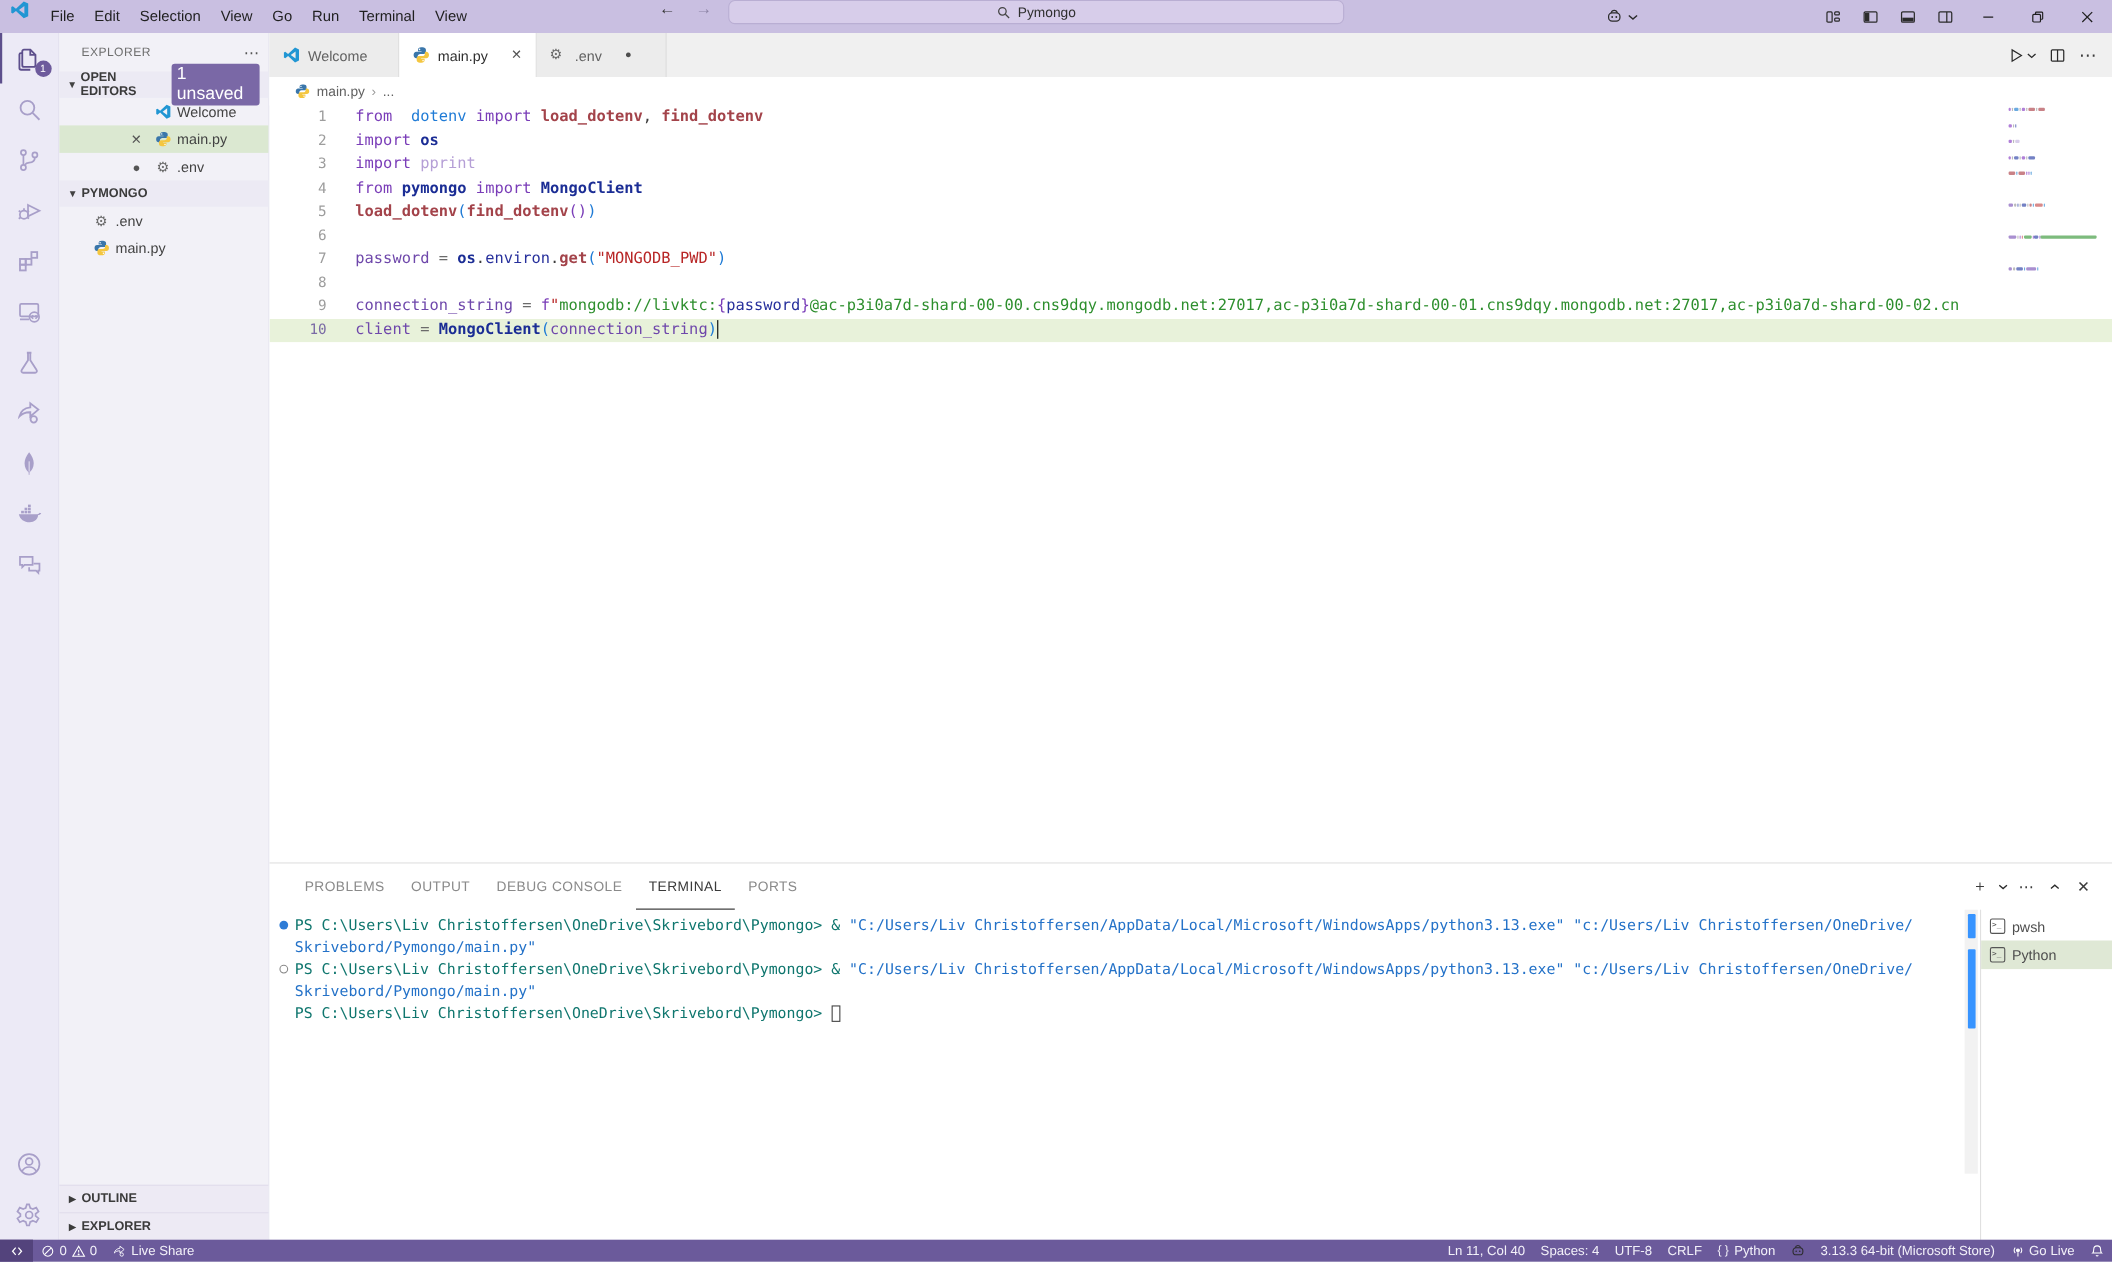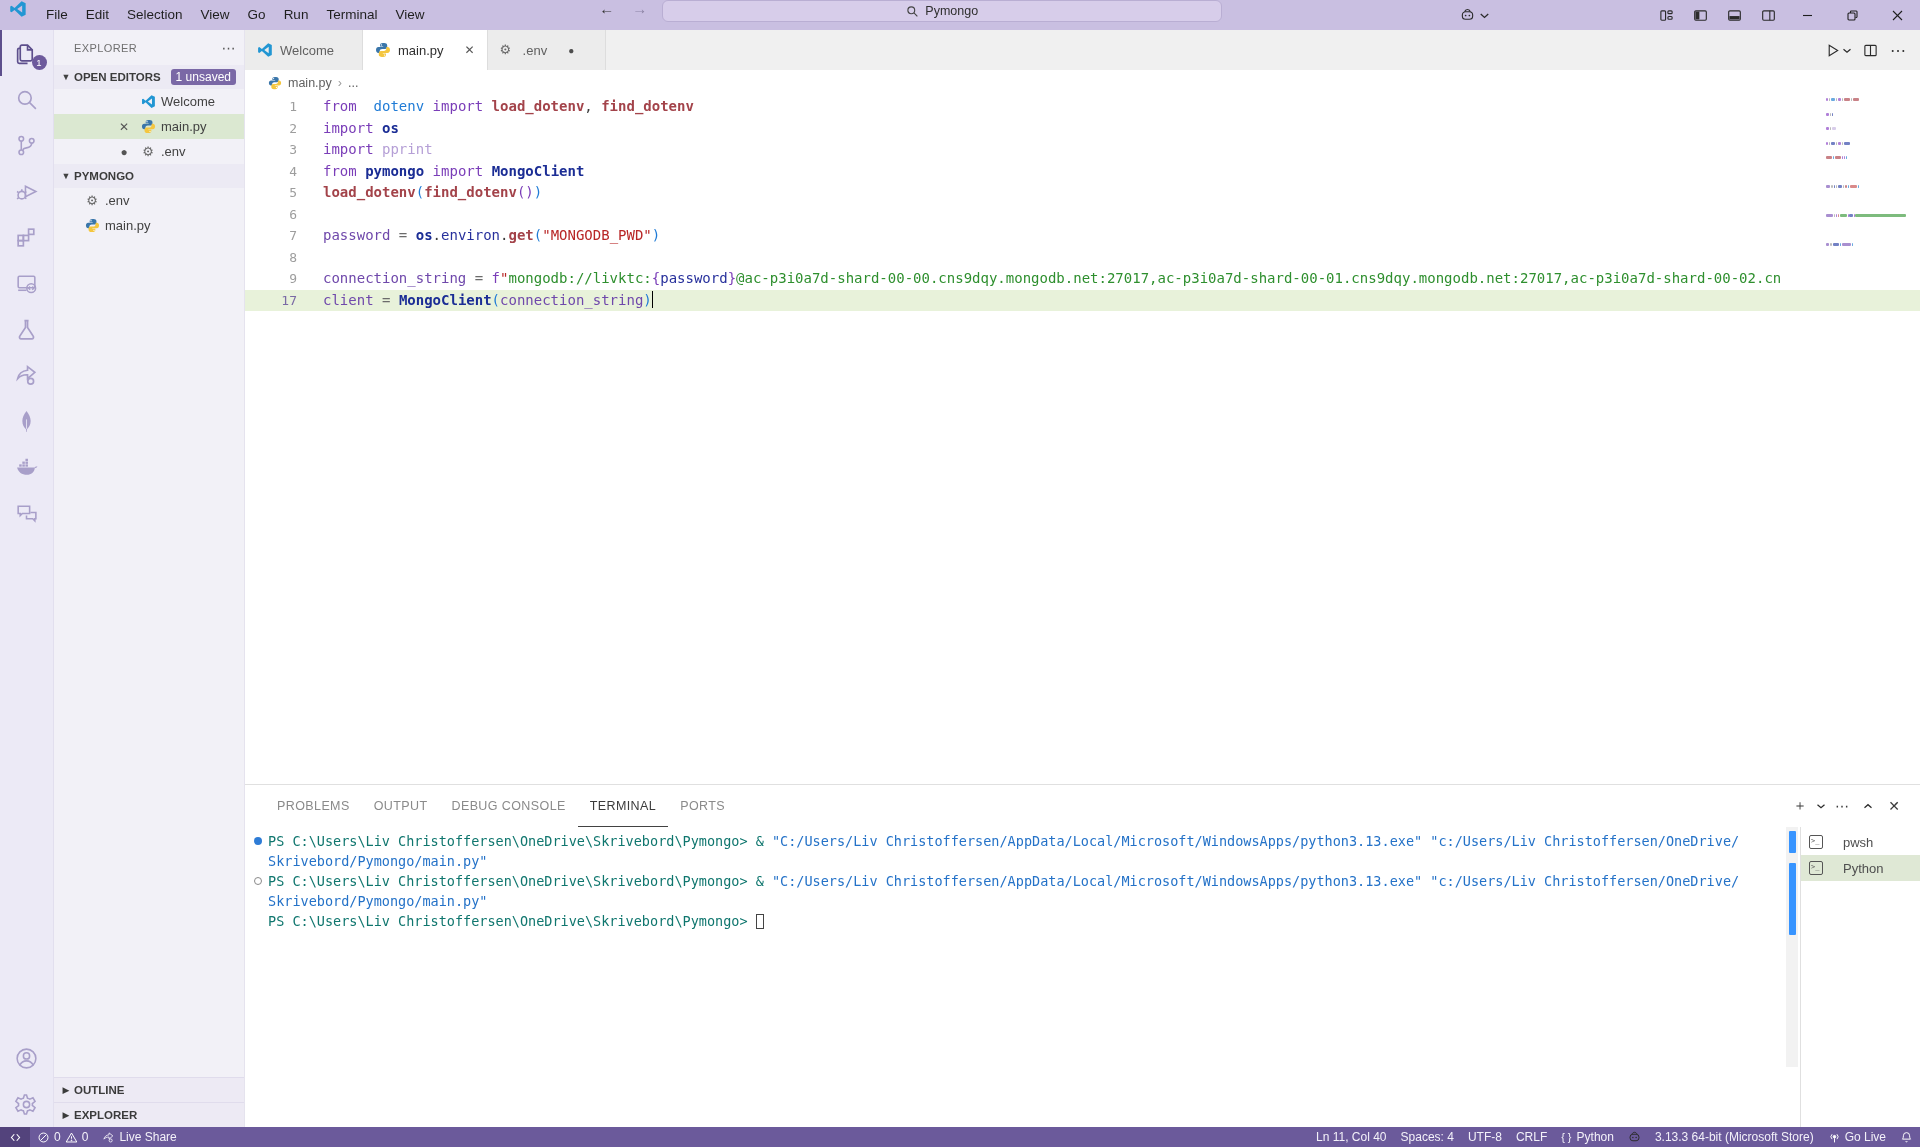--- a/index.html
+++ b/index.html
@@ -27,21 +27,21 @@
   .ab-item.active { color:#5d4f8c; box-shadow:inset 2px 0 0 #5d4f8c; }
   .ab-badge { position:absolute; right:7px; bottom:6px; min-width:15px; height:15px; border-radius:8px; background:#6d5a9c; color:#fff; font-size:9.5px; display:flex; align-items:center; justify-content:center; padding:0 3px; }
   .ab-bottom { margin-top:auto; }
 
   
   .sidebar { position:absolute; left:54px; top:30px; width:191px; height:1097px; background:#f2f1f7; display:flex; flex-direction:column; font-size:13px; color:#3b3b3b; border-right:1px solid #e5e3ee; }
   .sb-title { height:35px; display:flex; align-items:center; padding:0 8px 0 20px; color:#6f6f6f; font-size:11px; letter-spacing:.4px; }
   .sb-title .more { margin-left:auto; color:#555; font-size:14px; }
   .sb-section-header { height:24px; display:flex; align-items:center; padding-left:4px; font-weight:bold; font-size:11.5px; color:#3b3b3b; background:#eceaf4; }
   .sb-section-header .chev { width:16px; text-align:center; font-size:9px; color:#424242; }
-  .sb-badge { margin-left:auto; margin-right:8px; background:#7a68a6; color:#fff; font-weight:normal; font-size:12px; padding:1px 5px; border-radius:3px; }
+  .sb-badge { margin-left:auto; margin-right:8px; background:#7a68a6; color:#fff; font-weight:normal; font-size:16px; padding:1px 5px; border-radius:3px; }
   .sb-row { height:25px; display:flex; align-items:center; gap:5px; padding-left:62px; position:relative; color:#424242; font-size:13px; }
   .sb-row.selected { background:#dbe8d1; }
   .sb-row .pre { position:absolute; left:62px; width:16px; text-align:center; color:#555; font-size:12px; }
   .sb-row .lbl { white-space:nowrap; }
   .sb-row .fico { width:16px; height:16px; display:flex; align-items:center; justify-content:center; margin-left:24px; }
   .sb-row.tree { padding-left:30px; }
   .sb-row.tree .fico { margin-left:0; }
   .fico svg { width:15px; height:15px; }
   .fico.gear { font-size:13px; color:#6a6a6a; line-height:1; }
   .sb-fill { flex:1; }
@@ -88,21 +88,21 @@
   .term-content { position:absolute; left:0; top:4px; right:134px; bottom:0; font-family:"DejaVu Sans Mono",monospace; font-size:13.5px; line-height:20px; overflow:hidden; }
   .term-line { position:relative; padding-left:23px; white-space:pre; height:20px; }
   .tgut { position:absolute; left:9px; top:6px; width:8px; height:8px; border-radius:50%; }
   .tgut.filled { background:#2e7cd6; }
   .tgut.hollow { border:1.2px solid #8a8a8a; }
   .ts.t{color:#0f766e} .ts.b{color:#2472c8}
   .term-cursor { display:inline-block; width:8px; height:15px; border:1px solid #444; vertical-align:text-bottom; }
   .term-scroll { position:absolute; right:122px; top:0; width:12px; height:240px; background:#f2f2f2; }
   .ts-mark { position:absolute; right:2px; width:7px; background:#3794ff; border-radius:1px; }
   .term-list { position:absolute; right:0; top:0; width:120px; bottom:0; border-left:1px solid #e0e0e0; padding-top:2px; }
-  .term-item { height:26px; display:flex; align-items:center; gap:20px; padding-left:8px; font-size:13px; color:#4f4f4f; }
+  .term-item { height:26px; display:flex; align-items:center; gap:6px; padding-left:8px; font-size:13px; color:#4f4f4f; }
   .term-item.selected { background:#dfe8d5; }
   .term-ico { width:14px; height:14px; border:1.2px solid #555; border-radius:2px; position:relative; flex:0 0 auto; }
   .term-ico::after { content:">_"; position:absolute; left:1px; top:1px; font-size:7px; font-family:"DejaVu Sans Mono",monospace; color:#555; }
 
   
   .statusbar { position:absolute; left:0; top:1127px; width:1920px; height:20px; background:#6b5a9b; color:#f3f1f9; display:flex; align-items:center; font-size:12px; }
   .st-item { display:flex; align-items:center; gap:4px; padding:0 7px; height:20px; }
   .st-item svg { width:13px; height:13px; }
   .st-remote { background:#53437c; width:30px; justify-content:center; }
   .st-right { margin-left:auto; display:flex; align-items:center; }
@@ -424,21 +424,21 @@
       <div>
           <div class="code-line"><span class="gut">1</span><span class="txt"><span class="tk kw">from</span><span class="tk tx">  </span><span class="tk mod">dotenv</span><span class="tk tx"> </span><span class="tk kw">import</span><span class="tk tx"> </span><span class="tk fn">load_dotenv</span><span class="tk tx">, </span><span class="tk fn">find_dotenv</span></span></div>
           <div class="code-line"><span class="gut">2</span><span class="txt"><span class="tk kw">import</span><span class="tk tx"> </span><span class="tk ty">os</span></span></div>
           <div class="code-line"><span class="gut">3</span><span class="txt"><span class="tk kw">import</span><span class="tk tx"> </span><span class="tk fade">pprint</span></span></div>
           <div class="code-line"><span class="gut">4</span><span class="txt"><span class="tk kw">from</span><span class="tk tx"> </span><span class="tk ty">pymongo</span><span class="tk tx"> </span><span class="tk kw">import</span><span class="tk tx"> </span><span class="tk ty">MongoClient</span></span></div>
           <div class="code-line"><span class="gut">5</span><span class="txt"><span class="tk fn">load_dotenv</span><span class="tk p1">(</span><span class="tk fn">find_dotenv</span><span class="tk p2">(</span><span class="tk p2">)</span><span class="tk p1">)</span></span></div>
           <div class="code-line"><span class="gut">6</span><span class="txt"></span></div>
           <div class="code-line"><span class="gut">7</span><span class="txt"><span class="tk vr">password</span><span class="tk op"> = </span><span class="tk ty">os</span><span class="tk tx">.</span><span class="tk pr">environ</span><span class="tk tx">.</span><span class="tk fn">get</span><span class="tk p1">(</span><span class="tk sr">"MONGODB_PWD"</span><span class="tk p1">)</span></span></div>
           <div class="code-line"><span class="gut">8</span><span class="txt"></span></div>
           <div class="code-line"><span class="gut">9</span><span class="txt"><span class="tk vr">connection_string</span><span class="tk op"> = </span><span class="tk kw">f</span><span class="tk sr">"</span><span class="tk sg">mongodb://livktc:</span><span class="tk p2">{</span><span class="tk pr">password</span><span class="tk p2">}</span><span class="tk sg">@ac-p3i0a7d-shard-00-00.cns9dqy.mongodb.net:27017,ac-p3i0a7d-shard-00-01.cns9dqy.mongodb.net:27017,ac-p3i0a7d-shard-00-02.cn</span></span></div>
-          <div class="code-line hl"><span class="gut">17</span><span class="txt"><span class="tk vr">client</span><span class="tk op"> = </span><span class="tk ty">MongoClient</span><span class="tk p1">(</span><span class="tk vr">connection_string</span><span class="tk p1">)</span><span class="cursor-bar"></span></span></div>
+          <div class="code-line hl"><span class="gut">10</span><span class="txt"><span class="tk vr">client</span><span class="tk op"> = </span><span class="tk ty">MongoClient</span><span class="tk p1">(</span><span class="tk vr">connection_string</span><span class="tk p1">)</span><span class="cursor-bar"></span></span></div>
         </div>
       <div class="minimap">
           <div class="mm-line">
             <span class="mm-seg" style="width: 2.2px; background: rgb(176, 127, 216);"></span>
             <span class="mm-seg" style="width: 1.1px; background: rgb(187, 187, 187);"></span>
             <span class="mm-seg" style="width: 3.3px; background: rgb(106, 170, 224);"></span>
             <span class="mm-seg" style="width: 1px; background: rgb(187, 187, 187);"></span>
             <span class="mm-seg" style="width: 3.3px; background: rgb(176, 127, 216);"></span>
             <span class="mm-seg" style="width: 1px; background: rgb(187, 187, 187);"></span>
             <span class="mm-seg" style="width: 6.05px; background: rgb(201, 130, 135);"></span>

